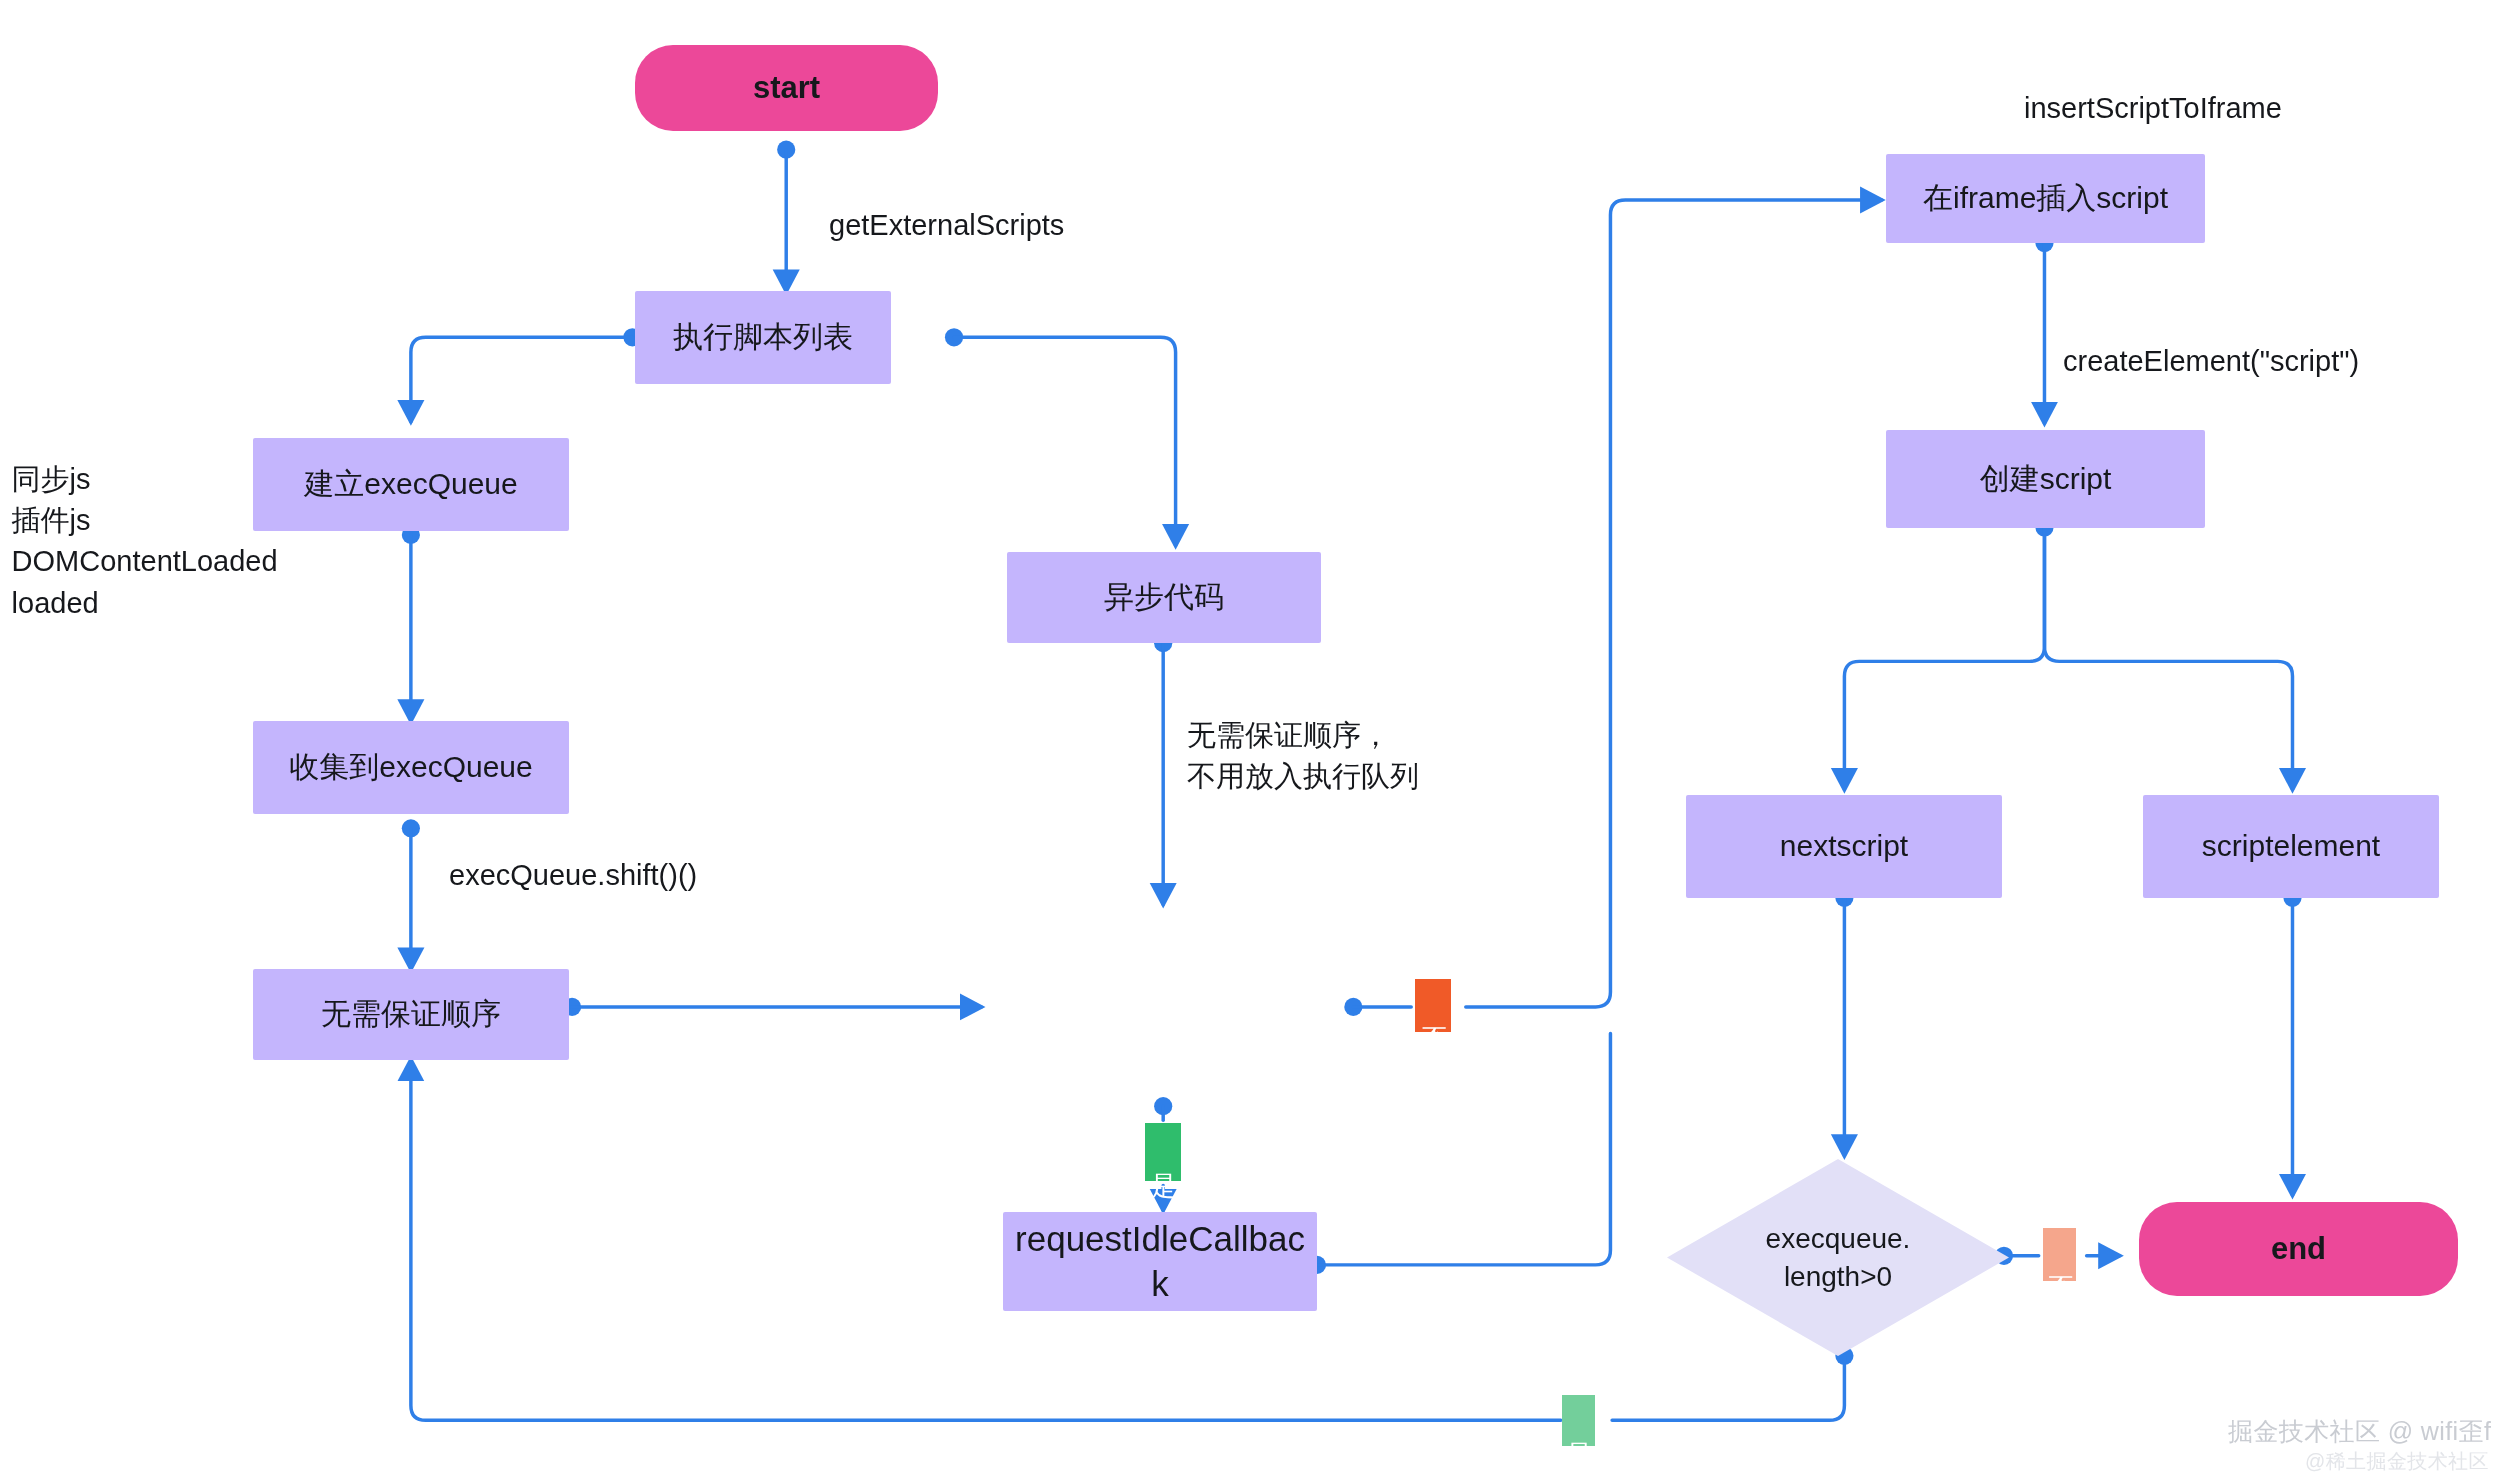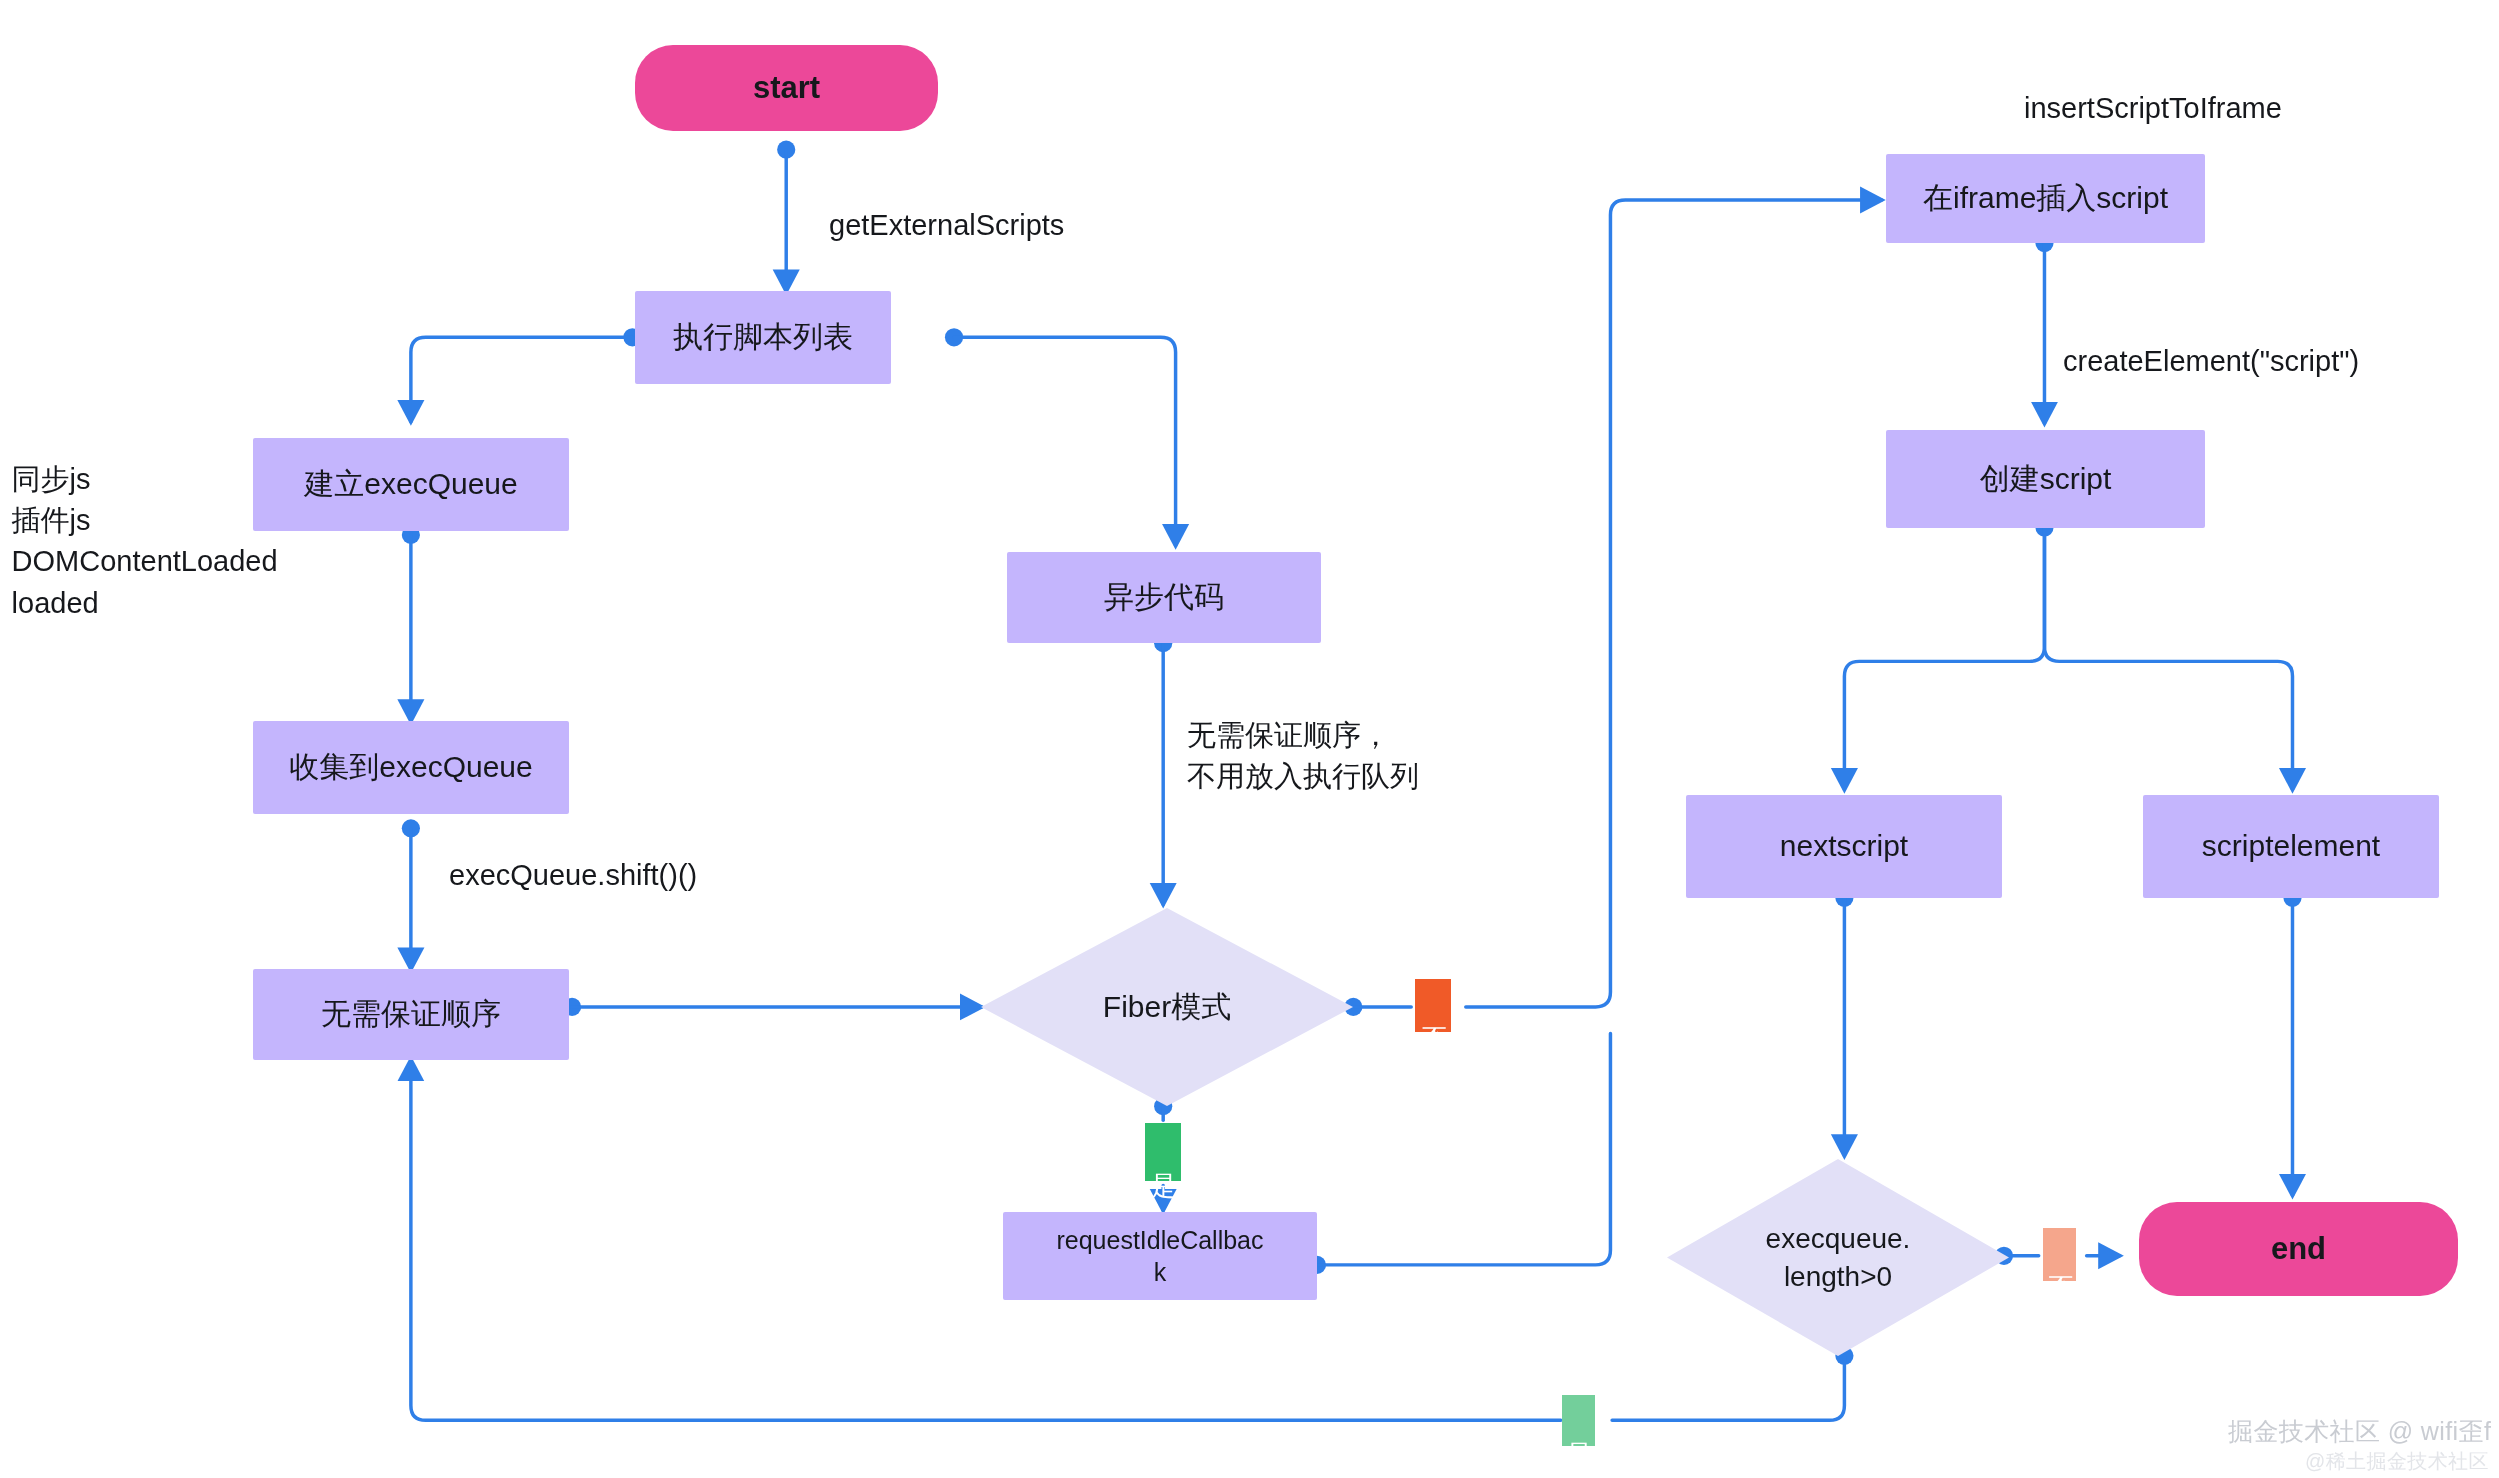--- a/index.html
+++ b/index.html
@@ -151,27 +151,23 @@
   </div>
 
   <div class="node rect" style="left:253px;top:969px;width:316px;height:91px;">
     <span>无需保证顺序</span>
   </div>
 
   <div class="node rect" style="left:1007px;top:552px;width:314px;height:91px;">
     <span>异步代码</span>
   </div>
 
-  <div class="node diamond" style="left:981px;top:908px;width:372px;height:198px;">
-    <span class="dshape"></span>
-    <span class="dlabel">Fiber模式</span>
-  </div>
-
-  <div class="node rect" style="left:1003px;top:1212px;width:314px;height:88px;white-space:pre-line;
-              font-size:25px;">
+
+  <div class="node rect" style="left:1003px;top:1212px;width:314px;height:99px;white-space:pre-line;
+              font-size:35px;">
     <span>requestIdleCallbac
 k</span>
   </div>
 
   <div class="node rect" style="left:1886px;top:154px;width:319px;height:89px;">
     <span>在iframe插入script</span>
   </div>
 
   <div class="node rect" style="left:1886px;top:430px;width:319px;height:98px;">
     <span>创建script</span>

